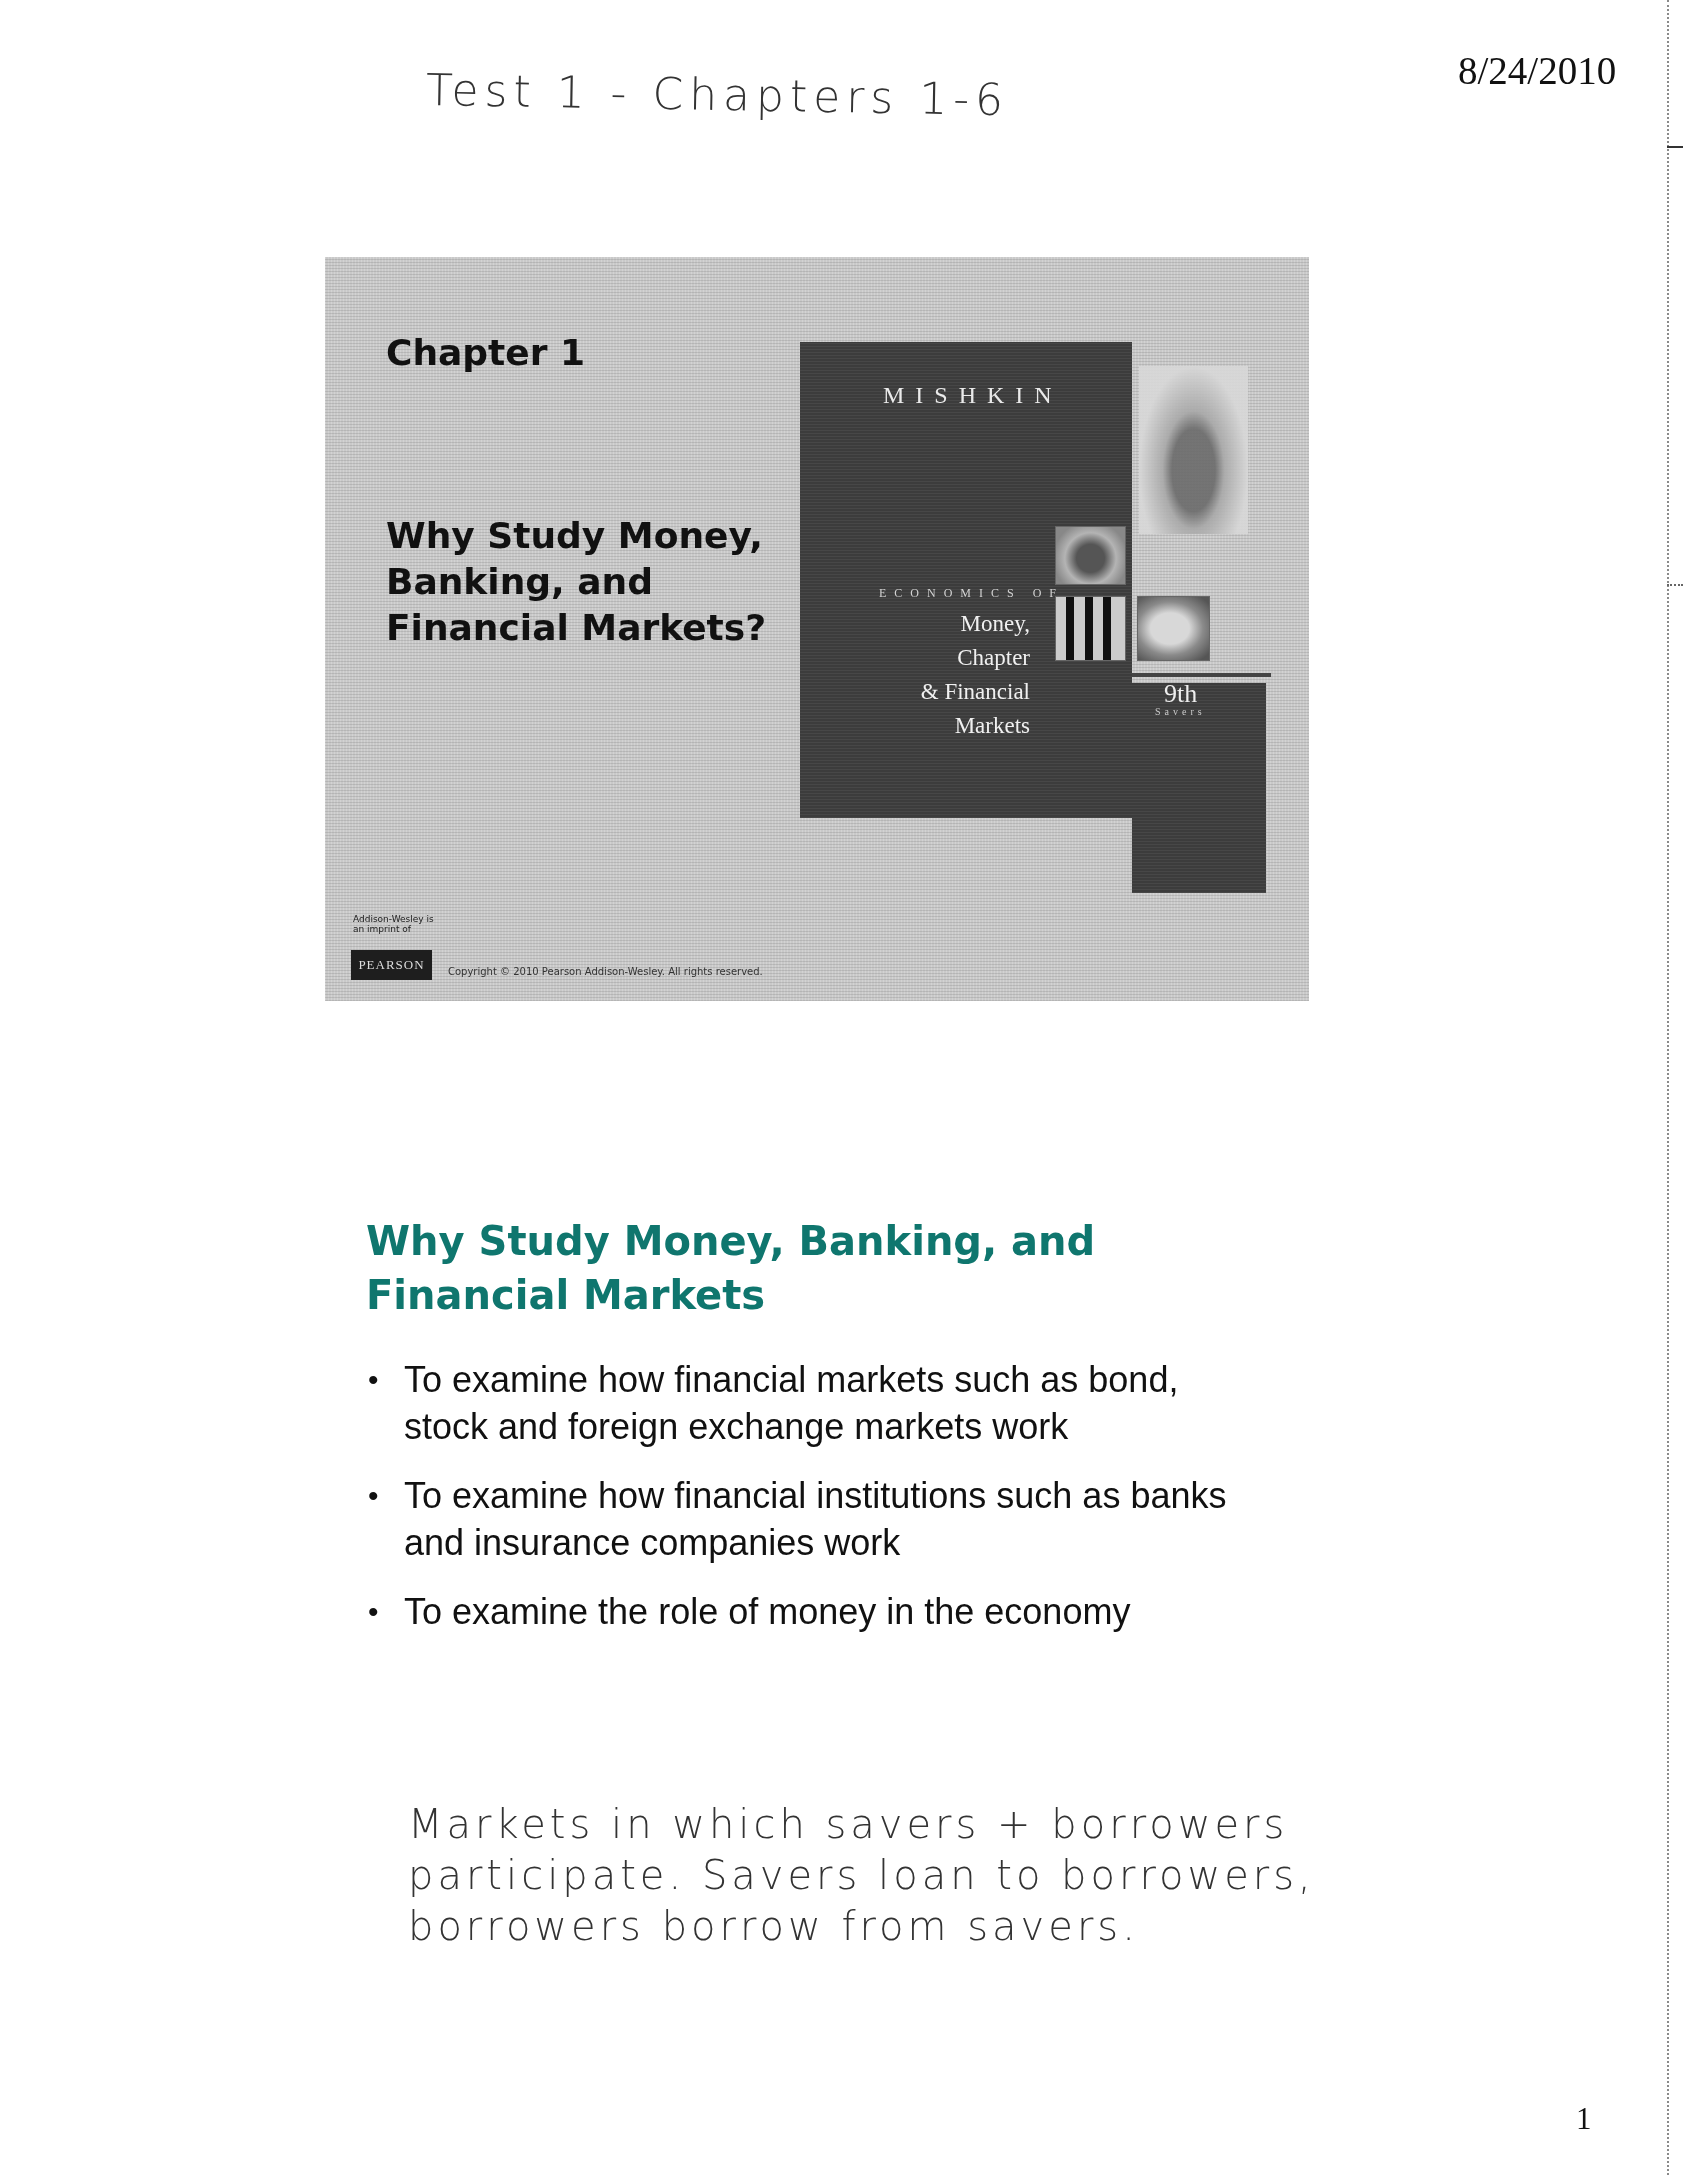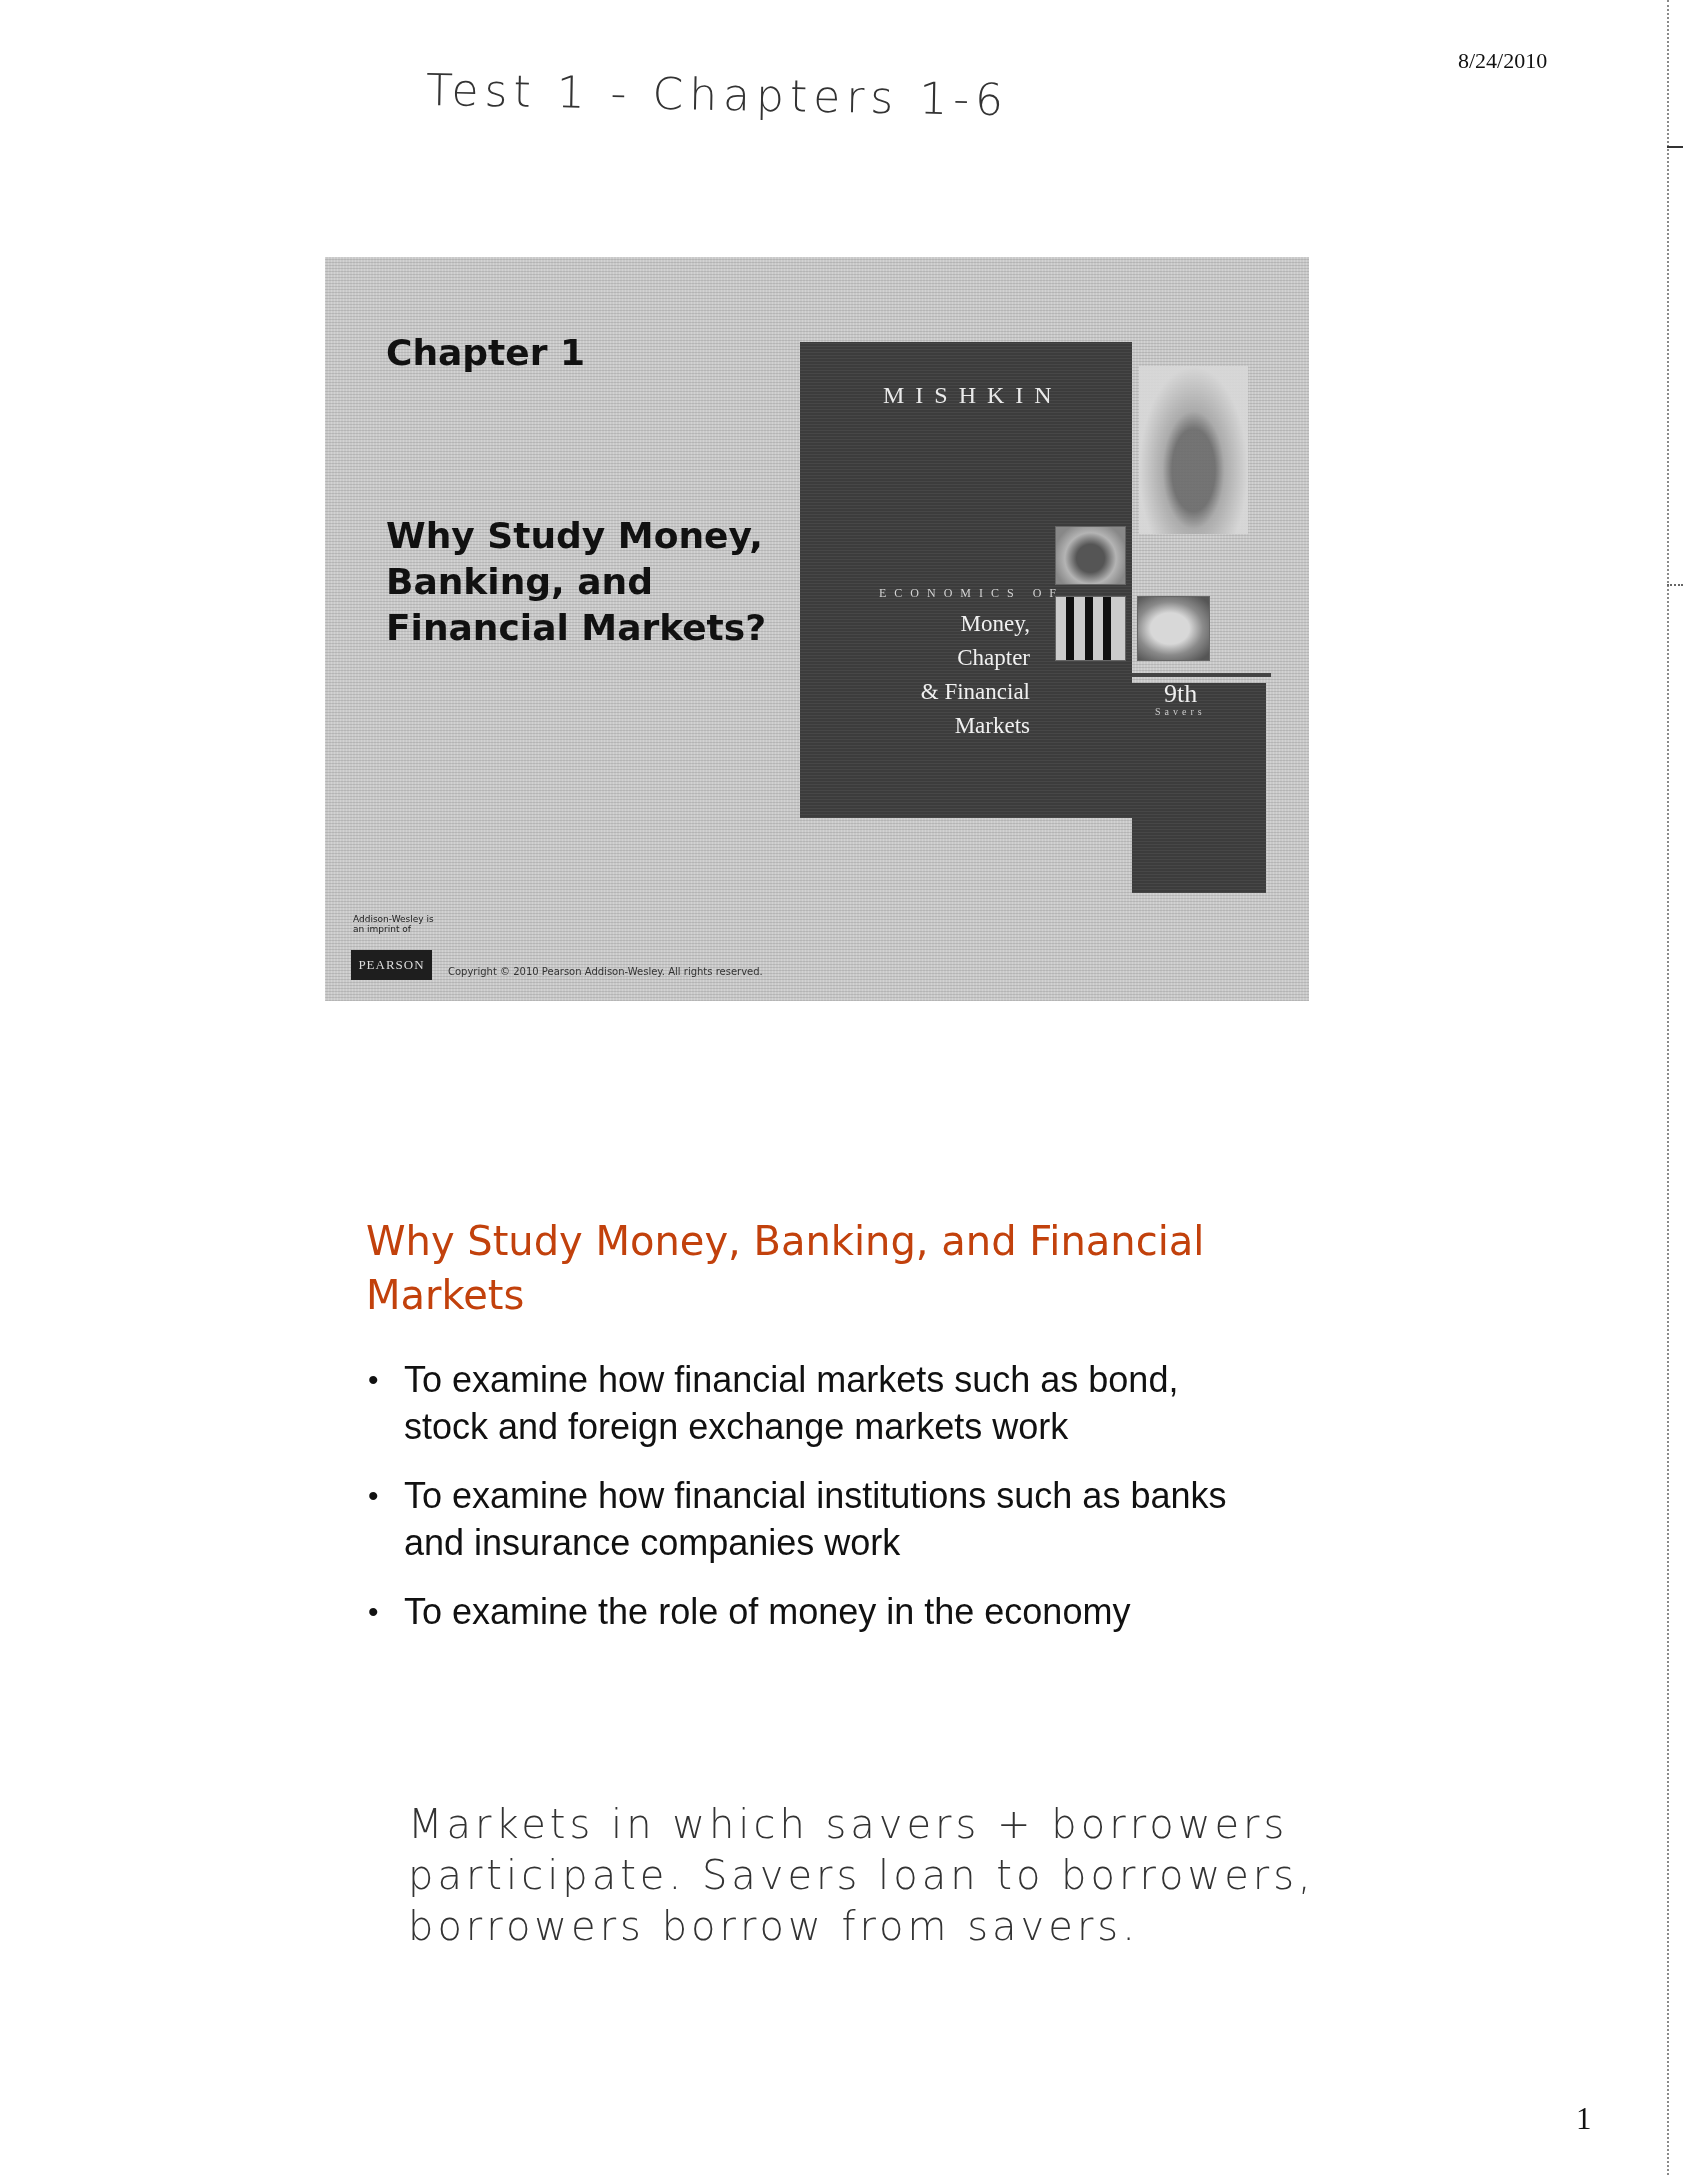--- a/index.html
+++ b/index.html
@@ -9,21 +9,21 @@
     font-family: "DejaVu Sans", sans-serif;
   }
   .abs { position: absolute; }
 
   
   .handwritten {
     font-family: "DejaVu Sans", sans-serif; font-weight: 200;
     color: #333; letter-spacing: 3px;
   }
   .header-note { left: 426px; top: 69px; font-size: 44px; letter-spacing: 6px; transform: rotate(1deg); }
-  .date-stamp { left: 1458px; top: 48px; font-family: "Liberation Serif", serif; font-size: 22px; color: #111; }
+  .date-stamp { left: 1458px; top: 48px; font-family: "Liberation Serif", serif; font-size: 39px; color: #111; }
 
   
   .edge-line { left: 1667px; top: 0; width: 0; height: 2175px; border-left: 2px dotted #8a8a8a; }
   .edge-tick { left: 1667px; top: 146px; width: 16px; height: 2px; background: #333; }
   .edge-tick2 { left: 1667px; top: 584px; width: 16px; height: 2px; border-top: 2px dotted #666; }
 
   
   .slide1 {
     left: 325px; top: 257px; width: 984px; height: 744px;
     background-color: #c9c9c9;
@@ -60,21 +60,21 @@
   }
   .thumb { background: #9a9a9a; border: 1px solid #666; }
   .thumb-seal { left: 730px; top: 269px; width: 69px; height: 57px; background: radial-gradient(circle at 50% 55%, #555 0 30%, #b4b4b4 55%, #888 80%); }
   .thumb-columns { left: 730px; top: 339px; width: 69px; height: 63px; background:
       linear-gradient(90deg, #ccc 0 14%, #111 14% 26%, #ccc 26% 42%, #111 42% 54%, #ccc 54% 68%, #111 68% 80%, #ccc 80%); }
   .thumb-coin { left: 812px; top: 339px; width: 71px; height: 63px; background: radial-gradient(ellipse at 45% 50%, #d8d8d8 0 35%, #8a8a8a 60%, #555 90%); }
   .cover-edition { left: 839px; top: 422px; font-family: "Liberation Serif", serif; font-size: 26px; color: #eee; }
   .cover-edition-sub { left: 830px; top: 449px; font-family: "Liberation Serif", serif; font-size: 10px; letter-spacing: 4px; color: #ccc; }
 
   
-  .slide2-title { left: 366px; top: 1214px; font-family: "DejaVu Sans", sans-serif; font-weight: normal; font-size: 40px; line-height: 54px; color: #c2410c; width: 891px; }
+  .slide2-title { left: 366px; top: 1214px; font-family: "DejaVu Sans", sans-serif; font-weight: bold; font-size: 40px; line-height: 54px; color: #0f766e; width: 891px; }
   .bullets { left: 366px; top: 1356px; width: 891px; margin: 0; padding: 0; list-style: none; }
   .bullet { position: relative; padding-left: 38px; font-family: "Liberation Sans", sans-serif; font-size: 36px; line-height: 47px; color: #111; margin-bottom: 22px; }
   .bullet-dot { position: absolute; left: 2px; top: 0; font-size: 30px; }
 
   .notes { left: 408px; top: 1754px; font-size: 40px; line-height: 51px; width: 990px; letter-spacing: 4px; color: #333; margin-top: 45px; }
   .page-number { left: 1576px; top: 2101px; font-family: "Liberation Serif", serif; font-size: 31px; color: #111; }
 </style>
 </head>
 <body>
 

